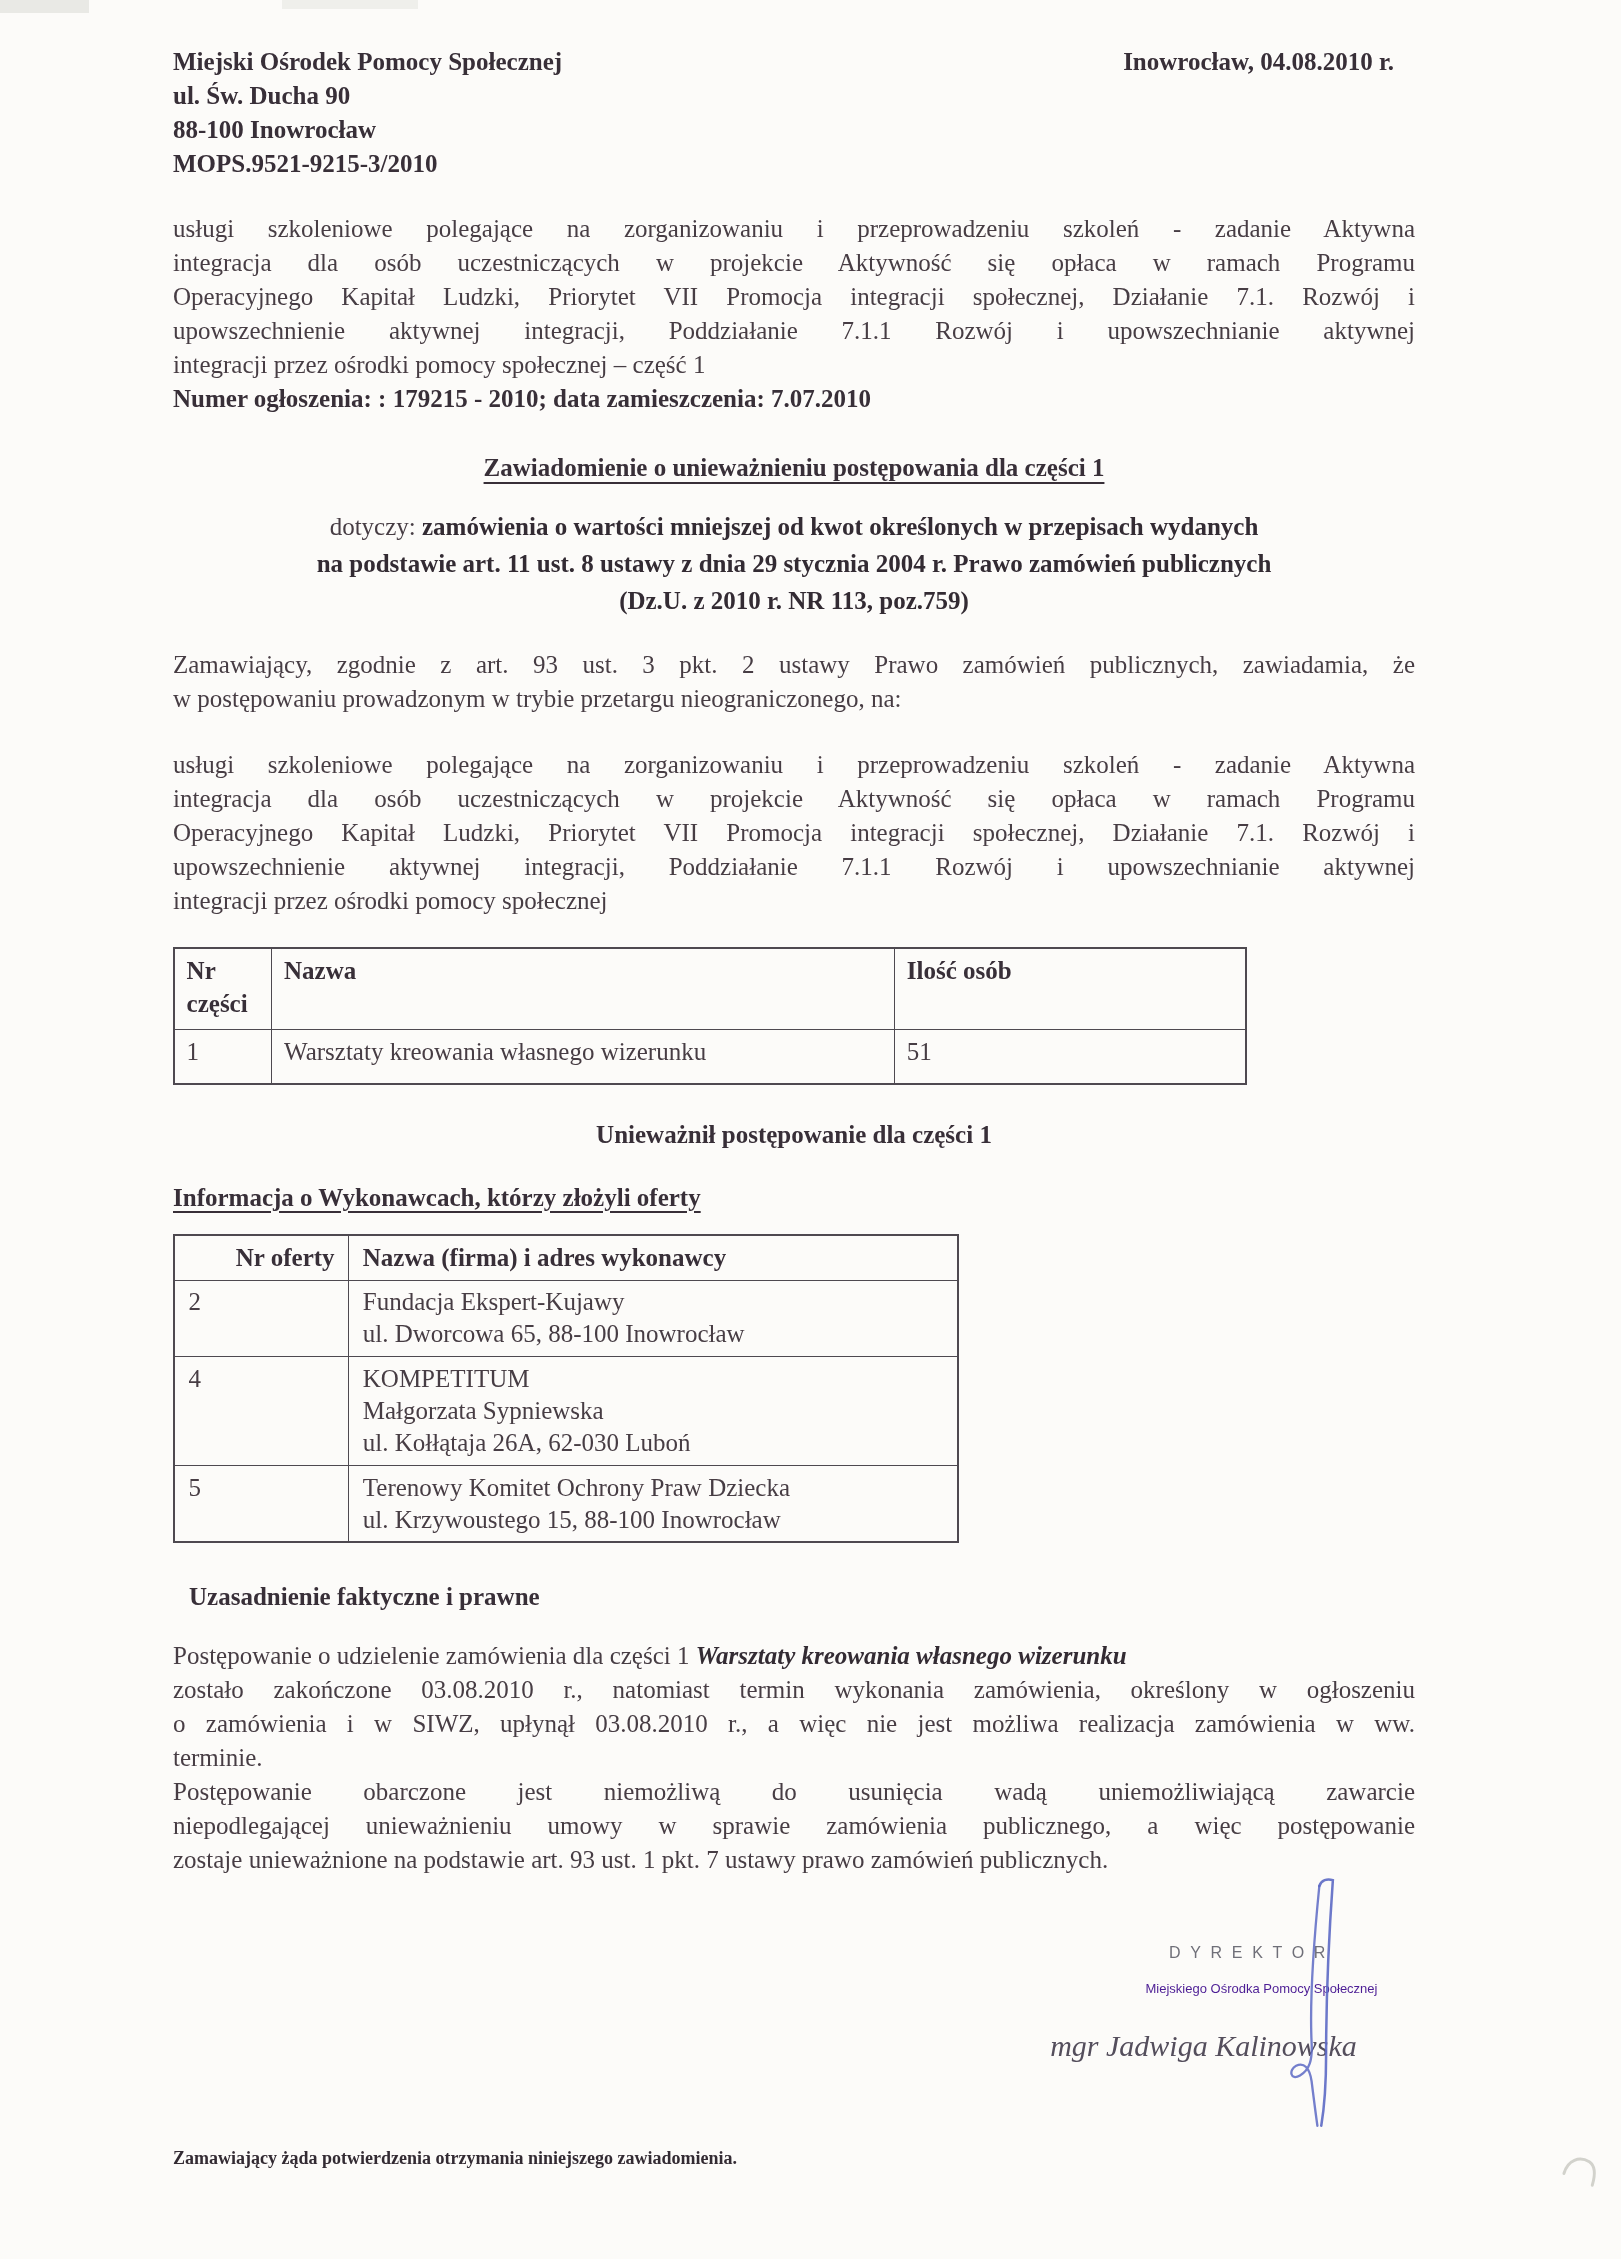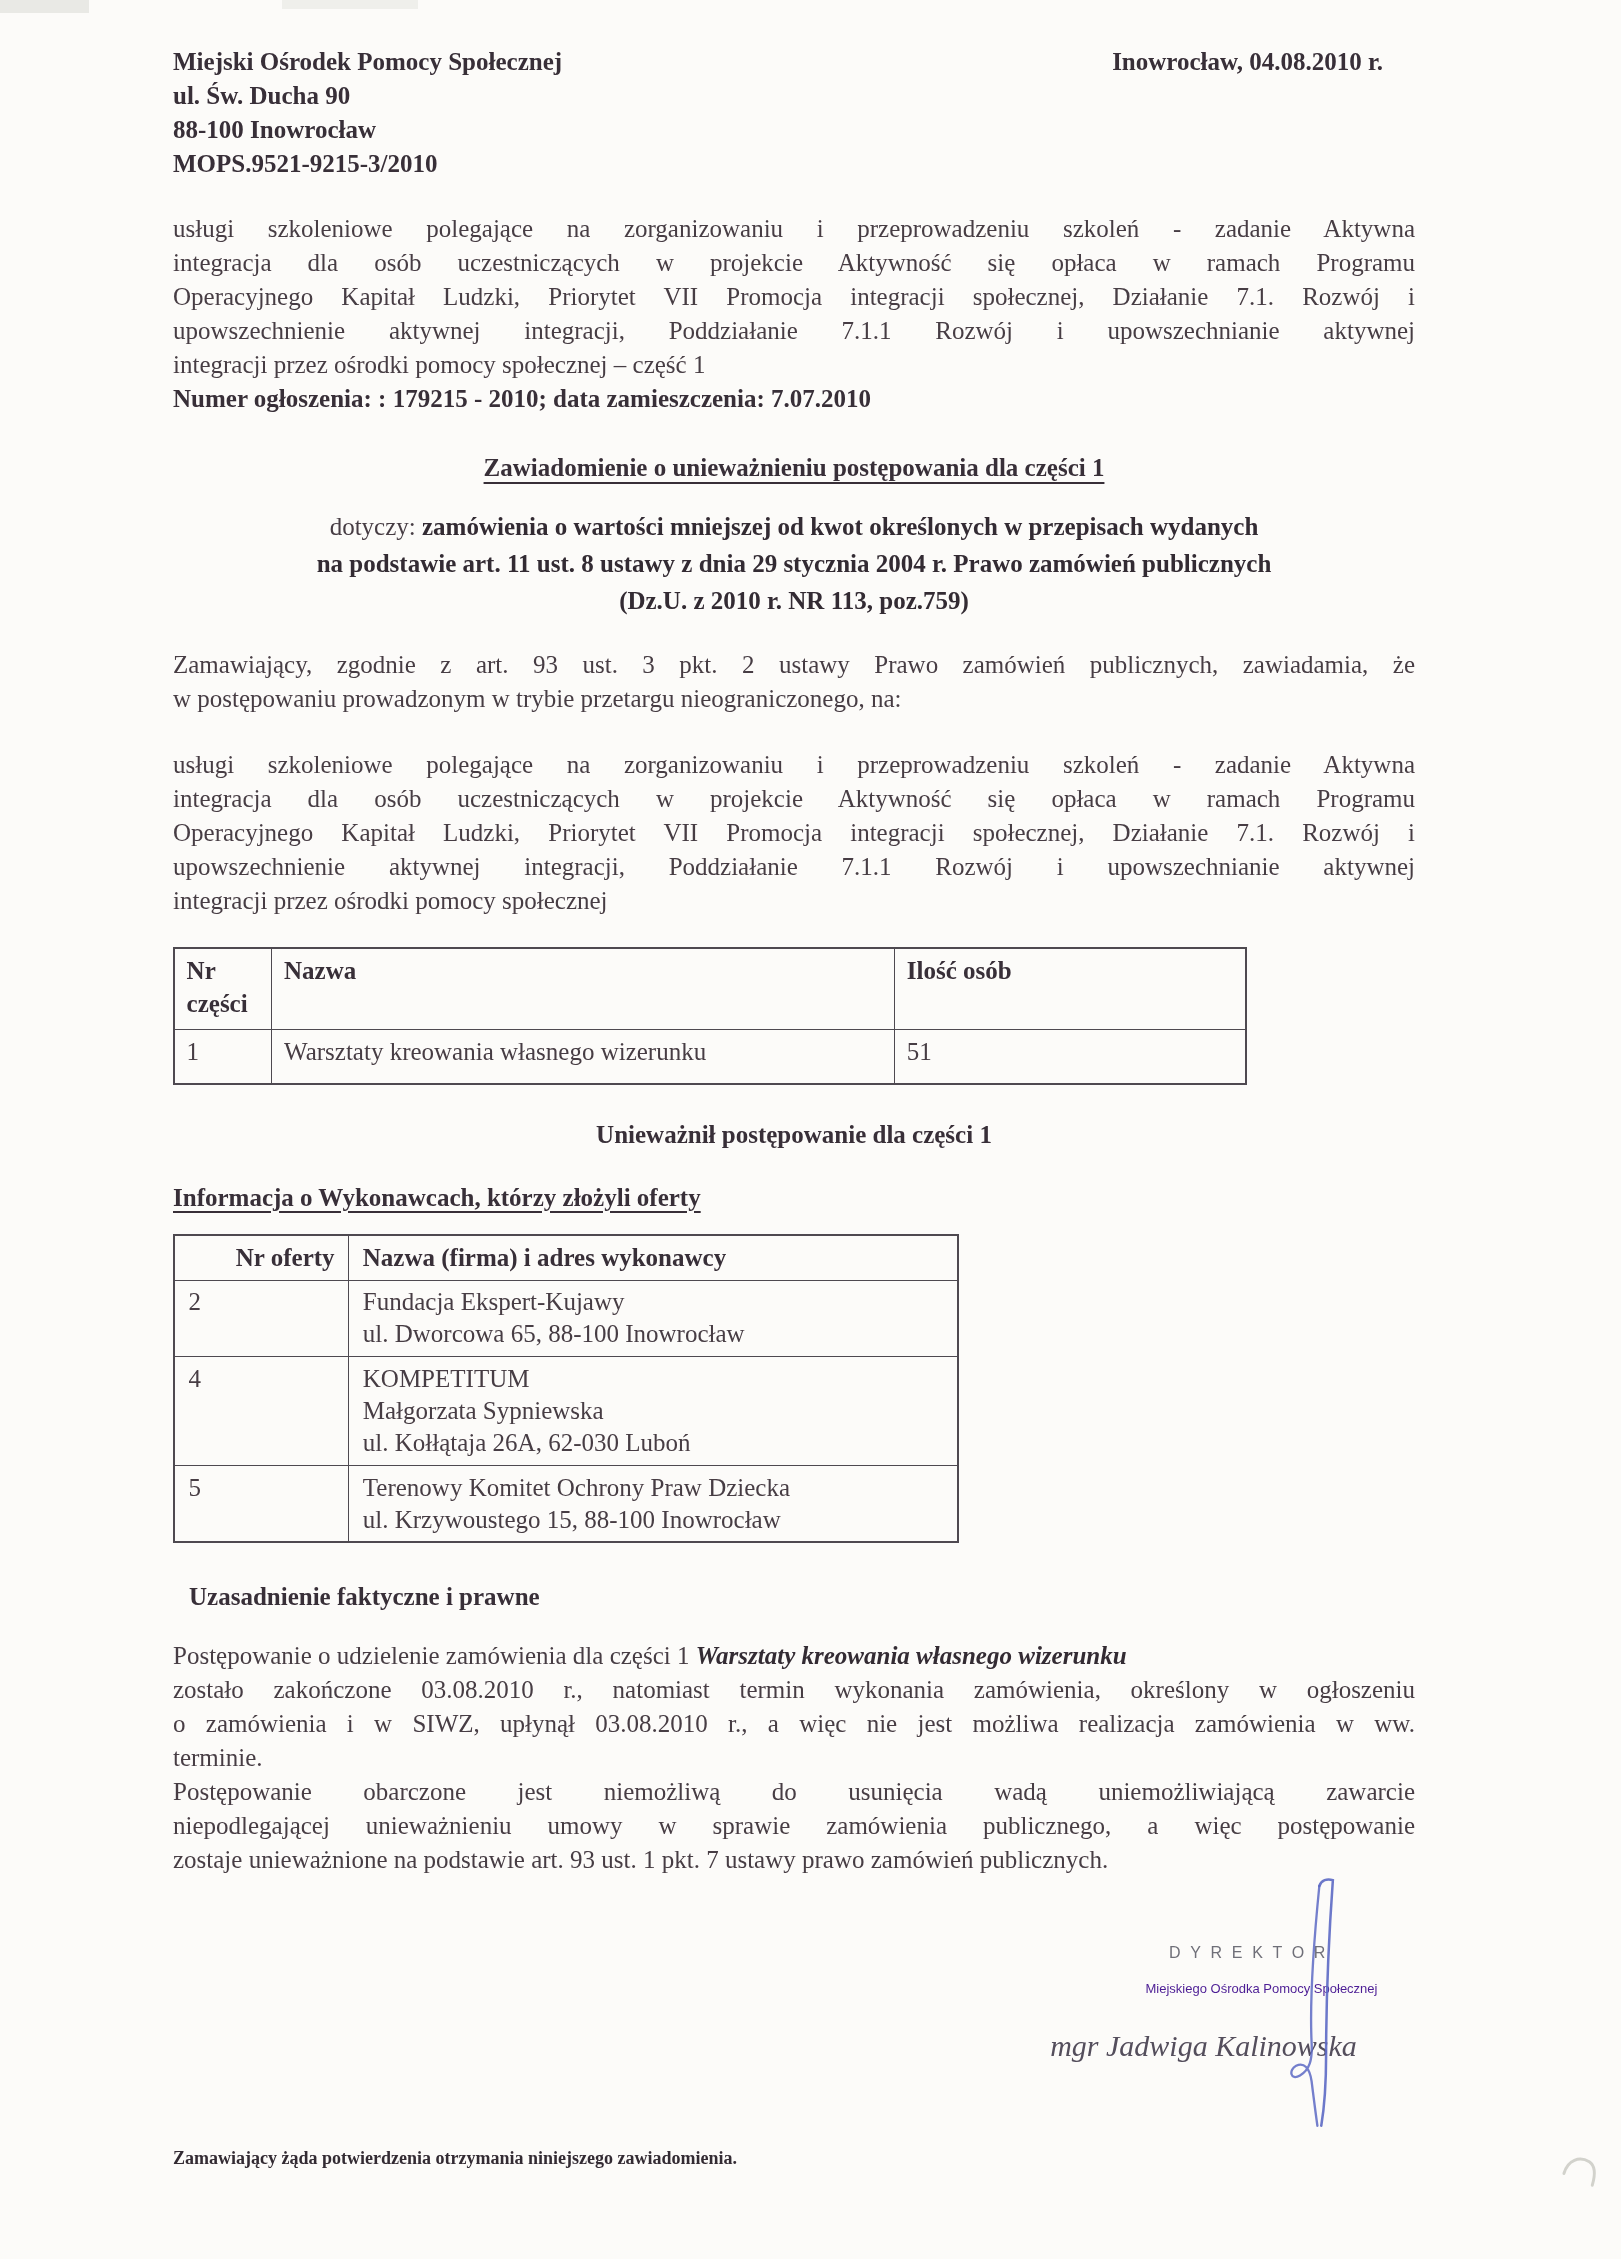--- a/index.html
+++ b/index.html
@@ -14,21 +14,21 @@
     line-height:34px;
     box-sizing:border-box;
     padding:45px 206px 0 173px;
   }
   .bold{font-weight:bold;color:#382f38;}
   .jline{text-align:justify;text-align-last:justify;}
   .para{text-align:left;}
   
   .hdr-row{display:flex;justify-content:space-between;align-items:flex-start;}
   .org div{font-weight:bold;color:#382f38;}
-  .date{font-weight:bold;color:#382f38;margin-right:32px;white-space:nowrap;}
+  .date{font-weight:bold;color:#382f38;margin-right:21px;white-space:nowrap;}
   .addressee{margin-top:13.6px;text-align:center;padding-left:437px;}
   .subject{margin-top:31px;}
   .title{
     margin-top:35px;text-align:center;font-weight:bold;color:#382f38;
     text-decoration:underline;text-underline-offset:5.8px;text-decoration-thickness:1.9px;
   }
   .concerns{margin-top:23px;text-align:center;line-height:37px;}
   .concerns .bold{color:#332b33;}
   .announce{margin-top:29px;}
   .subject2{margin-top:32px;}

